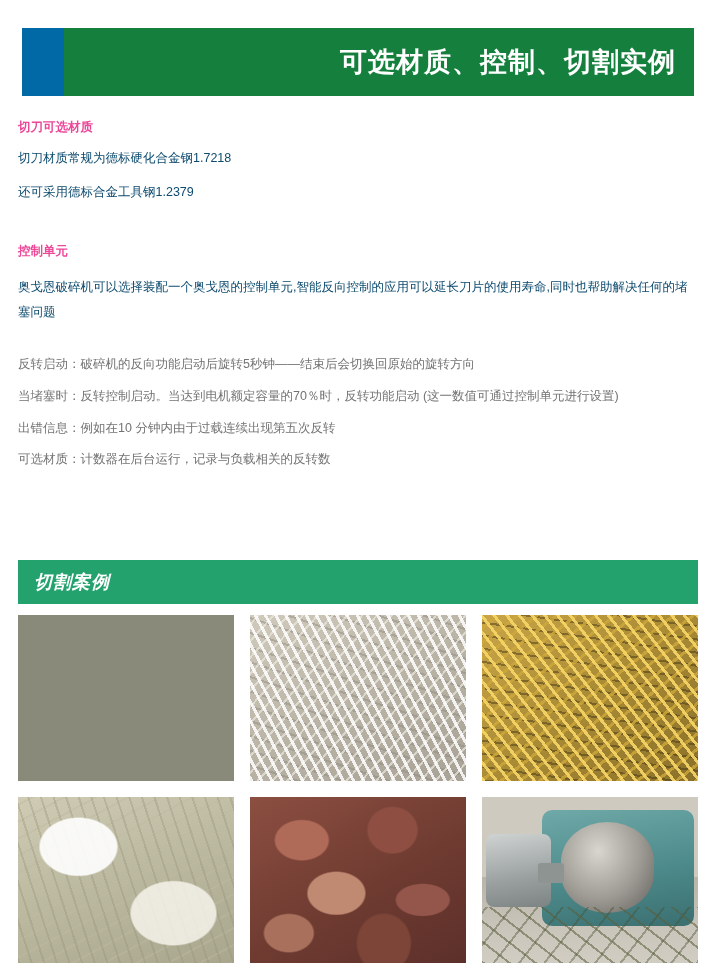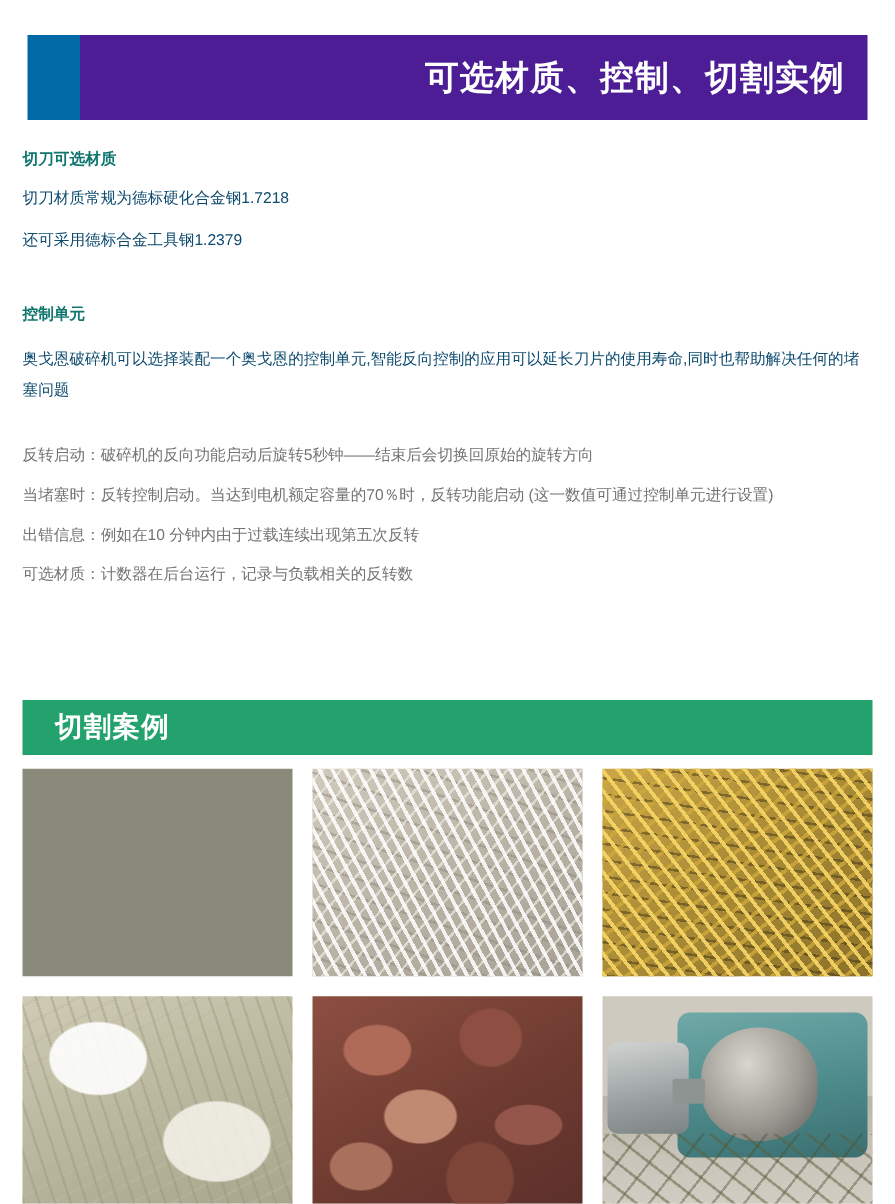--- a/index.html
+++ b/index.html
@@ -25,21 +25,21 @@
     height: 68px;
     display: flex;
     align-items: stretch;
   }
   .header-block {
     width: 42px;
     background: #0069a6;
   }
   .header-bar {
     flex: 1;
-    background: #4c1d95;
+    background: #15803d;
     display: flex;
     align-items: center;
     justify-content: flex-end;
     padding-right: 18px;
     box-sizing: border-box;
   }
   .header-title {
     color: #ffffff;
     font-size: 27px;
     font-weight: bold;
@@ -50,21 +50,21 @@
   
   .content {
     position: absolute;
     left: 18px;
     top: 120px;
     width: 680px;
   }
   .sec-title {
     font-size: 12.5px;
     font-weight: bold;
-    color: #0f766e;
+    color: #ec4899;
     margin: 0 0 16px 0;
     line-height: 1.2;
   }
   .para {
     font-size: 12.5px;
     color: #0c4a6e;
     margin: 0 0 18px 0;
     line-height: 1.25;
   }
   .para.wrap {
@@ -86,24 +86,25 @@
     left: 18px;
     top: 560px;
     width: 680px;
     height: 44px;
     background: #23a26d;
     display: flex;
     align-items: center;
   }
   .section-bar span {
     color: #ffffff;
-    font-size: 22px;
+    font-size: 18px;
     font-weight: bold;
-    padding-left: 26px;
+    padding-left: 16px;
     letter-spacing: 1px;
+    font-style: italic;
   }
 
   
   .grid {
     position: absolute;
     left: 18px;
     top: 615px;
     width: 680px;
     display: grid;
     grid-template-columns: repeat(3, 216px);

